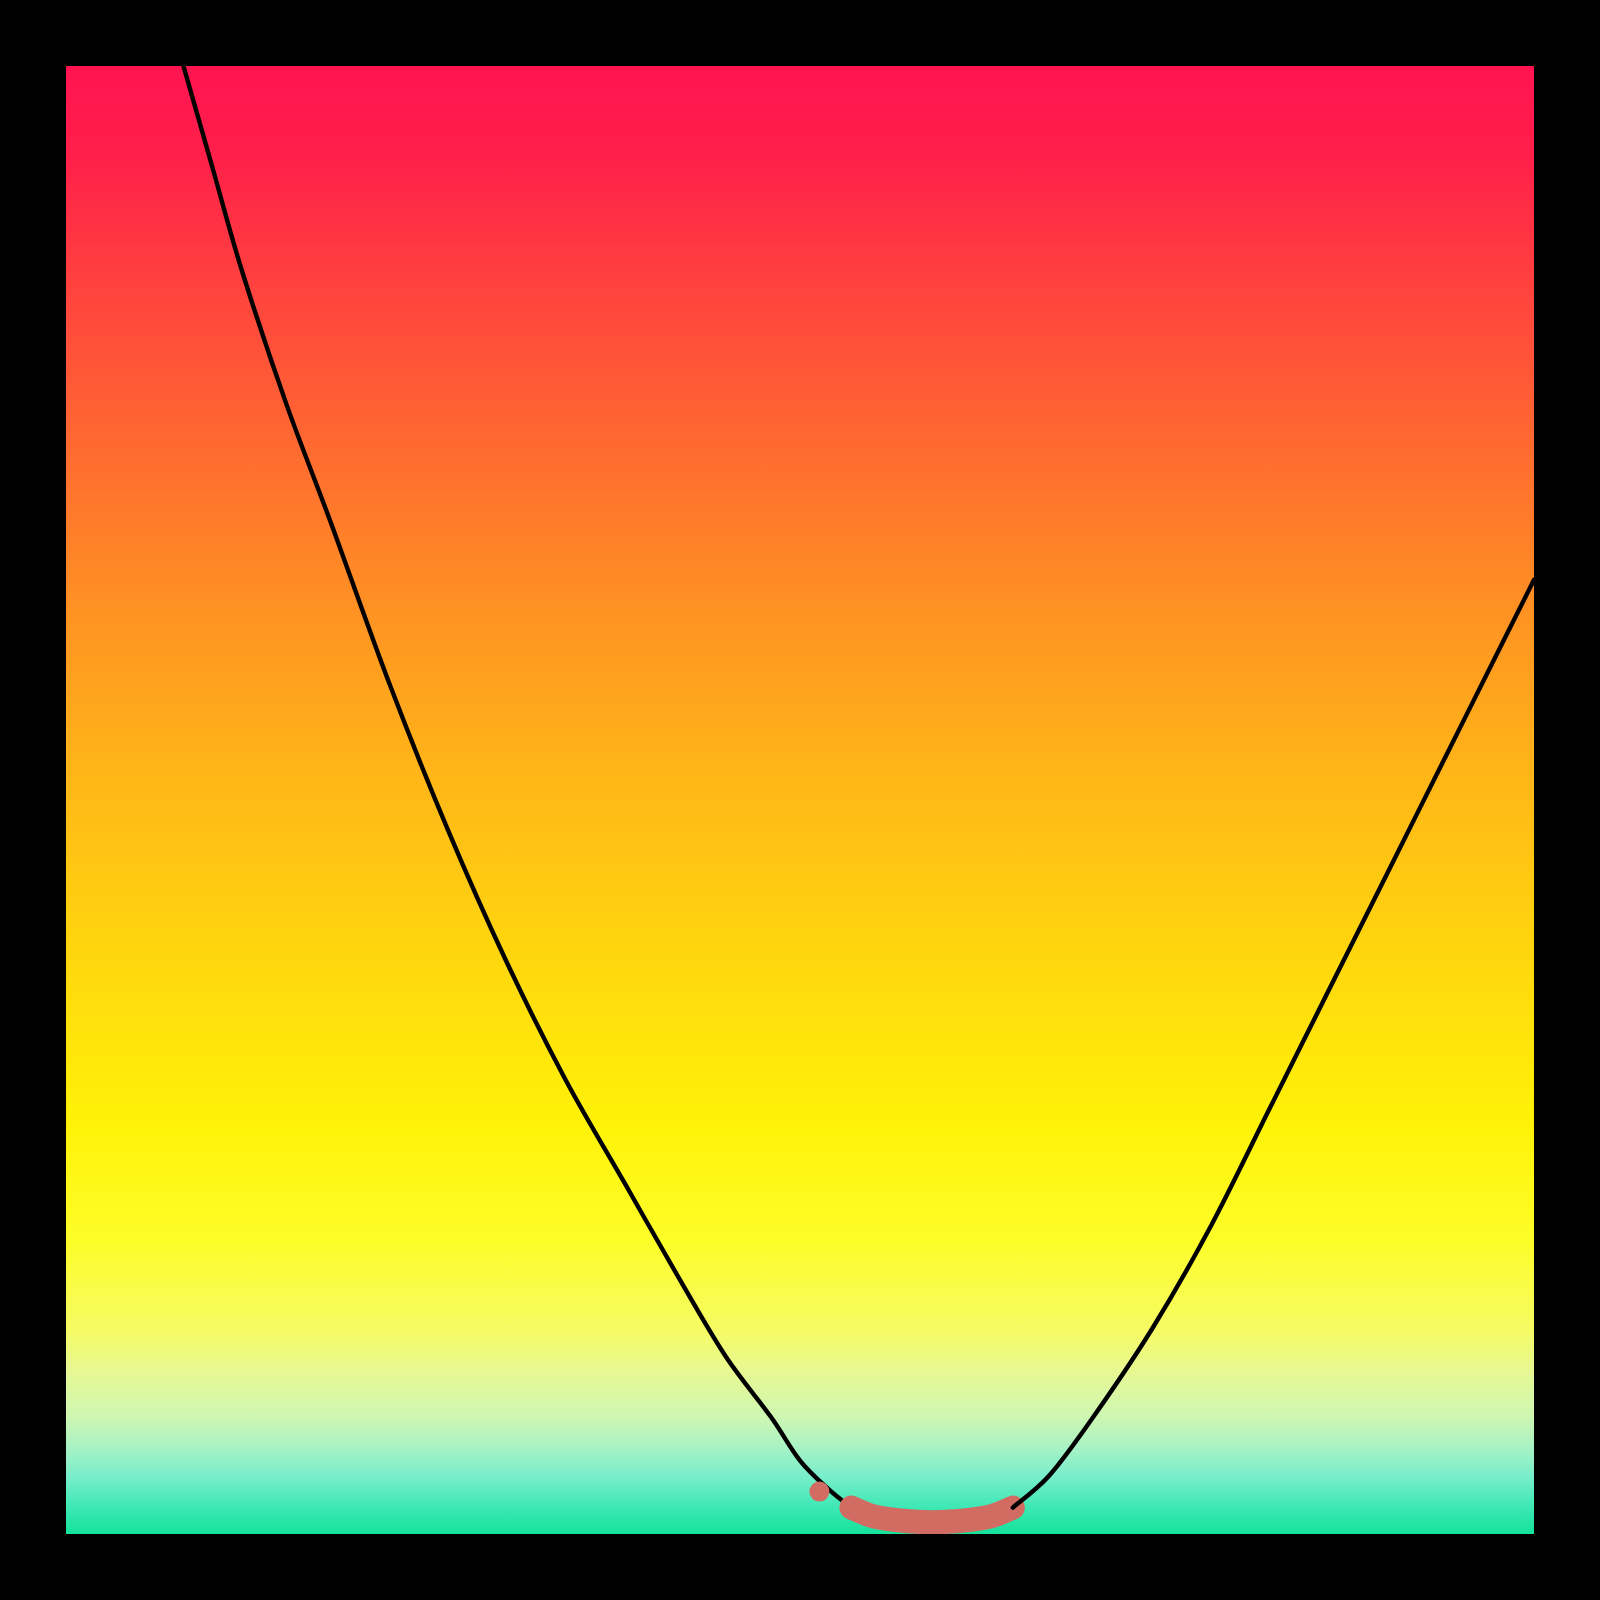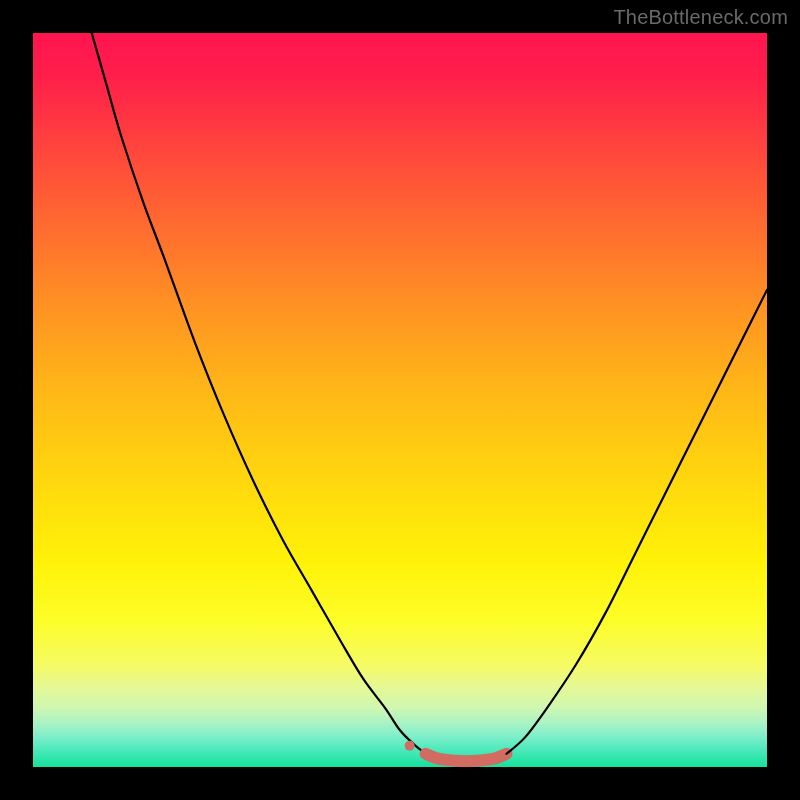--- a/index.html
+++ b/index.html
@@ -68,21 +68,20 @@
     top: 0;
     width: 100%;
     height: 100%;
     z-index: 2;
   }
 </style>
 </head>
 <body>
 
 <div class="frame">
-  <div class="watermark">TheBottleneck.com</div>
   <div class="plot-area">
     <div class="gradient-bg"></div>
     <svg class="curves" viewBox="0 0 734 734" preserveAspectRatio="none">
       <g id="svg-paths">
           <path d="M 58.72 0.00 C 61.17 8.56, 68.51 34.25, 73.40 51.38 C 78.29 68.51, 81.96 83.19, 88.08 102.76 C 94.20 122.33, 102.76 148.02, 110.10 168.82 C 117.44 189.62, 123.56 204.30, 132.12 227.54 C 140.68 250.78, 151.69 282.59, 161.48 308.28 C 171.27 333.97, 181.05 358.44, 190.84 381.68 C 200.63 404.92, 210.41 426.94, 220.20 447.74 C 229.99 468.54, 239.77 488.11, 249.56 506.46 C 259.35 524.81, 269.13 540.71, 278.92 557.84 C 288.71 574.97, 299.72 594.54, 308.28 609.22 C 316.84 623.90, 322.96 634.91, 330.30 645.92 C 337.64 656.93, 346.20 666.72, 352.32 675.28 C 358.44 683.84, 362.11 691.18, 367.00 697.30 C 371.89 703.42, 377.40 708.07, 381.68 711.98 C 385.96 715.89, 390.86 719.32, 392.69 720.79" fill="none" stroke="#000" stroke-width="2.2" stroke-linecap="round"></path>
           <path d="M 392.69 720.79 C 394.52 721.52, 399.42 724.09, 403.70 725.19 C 407.98 726.29, 413.49 726.90, 418.38 727.39 C 423.27 727.88, 428.17 728.13, 433.06 728.13 C 437.95 728.13, 442.85 727.88, 447.74 727.39 C 452.63 726.90, 458.14 726.29, 462.42 725.19 C 466.70 724.09, 471.60 721.52, 473.43 720.79" fill="none" stroke="#d26c63" stroke-width="12" stroke-linecap="round" stroke-linejoin="round"></path>
           <path d="M 473.43 720.79 C 476.49 718.10, 485.05 712.22, 491.78 704.64 C 498.51 697.06, 505.24 687.51, 513.80 675.28 C 522.36 663.05, 533.37 647.14, 543.16 631.24 C 552.95 615.34, 562.73 598.21, 572.52 579.86 C 582.31 561.51, 592.09 540.71, 601.88 521.14 C 611.67 501.57, 621.45 481.99, 631.24 462.42 C 641.03 442.85, 650.81 423.27, 660.60 403.70 C 670.39 384.13, 680.17 364.55, 689.96 344.98 C 699.75 325.41, 711.98 300.94, 719.32 286.26 C 726.66 271.58, 731.55 261.79, 734.00 256.90" fill="none" stroke="#000" stroke-width="2.2" stroke-linecap="round"></path>
           <circle cx="376.69" cy="712.79" r="5" fill="#d26c63"></circle>
         </g>
     </svg>

